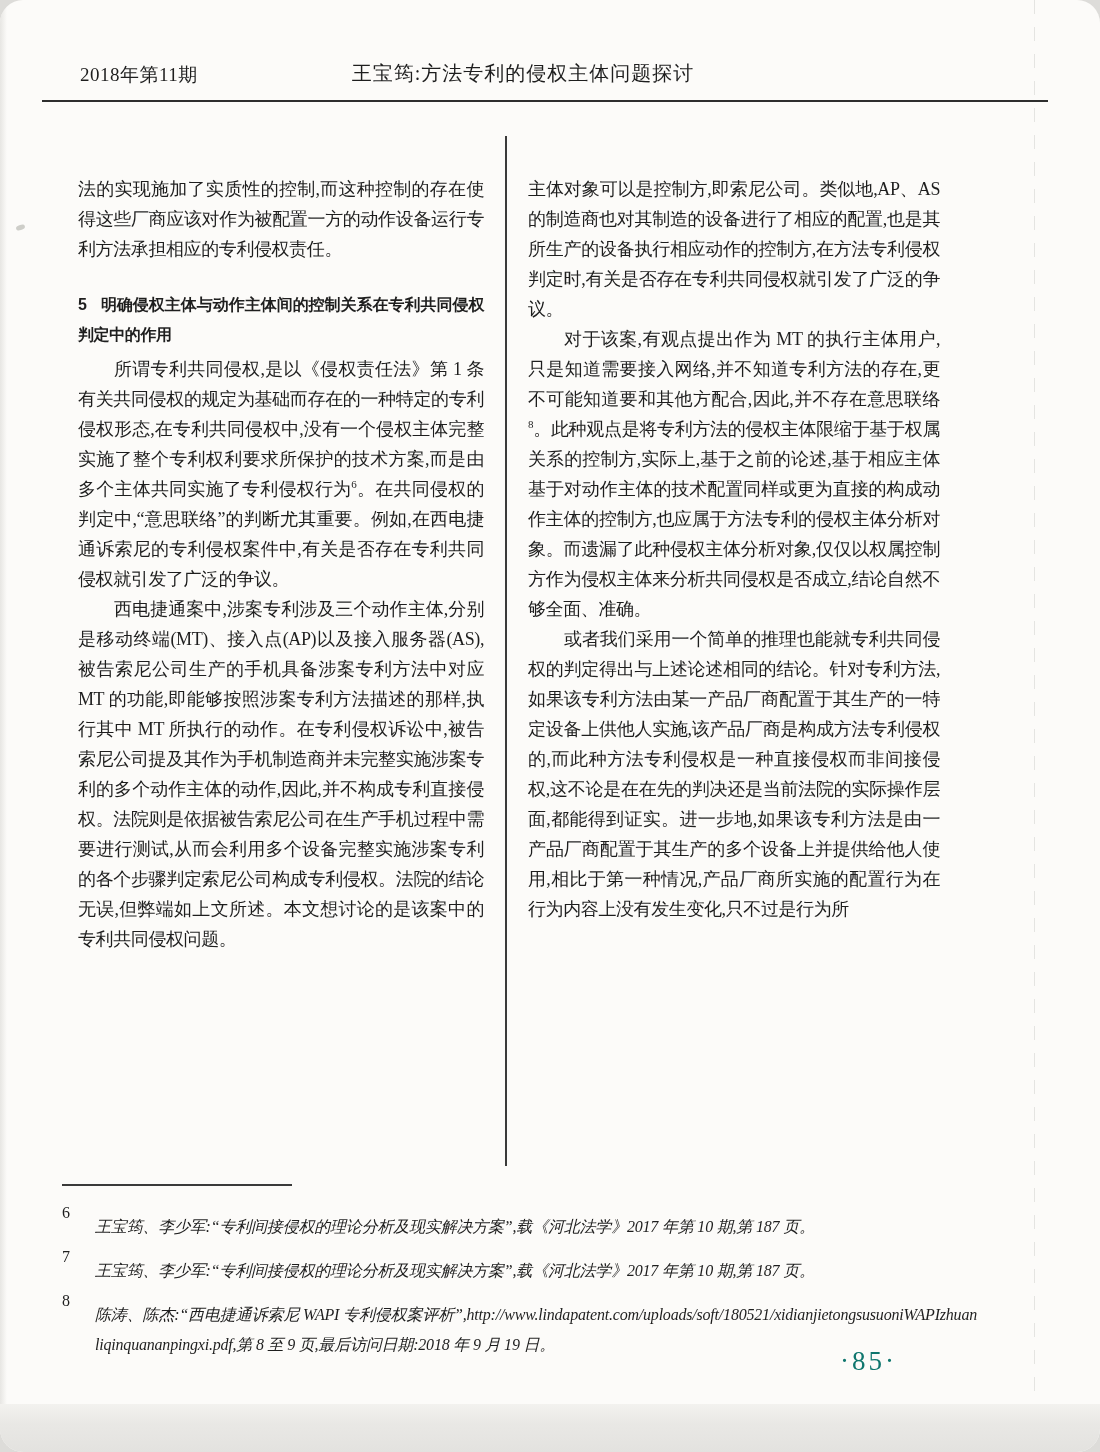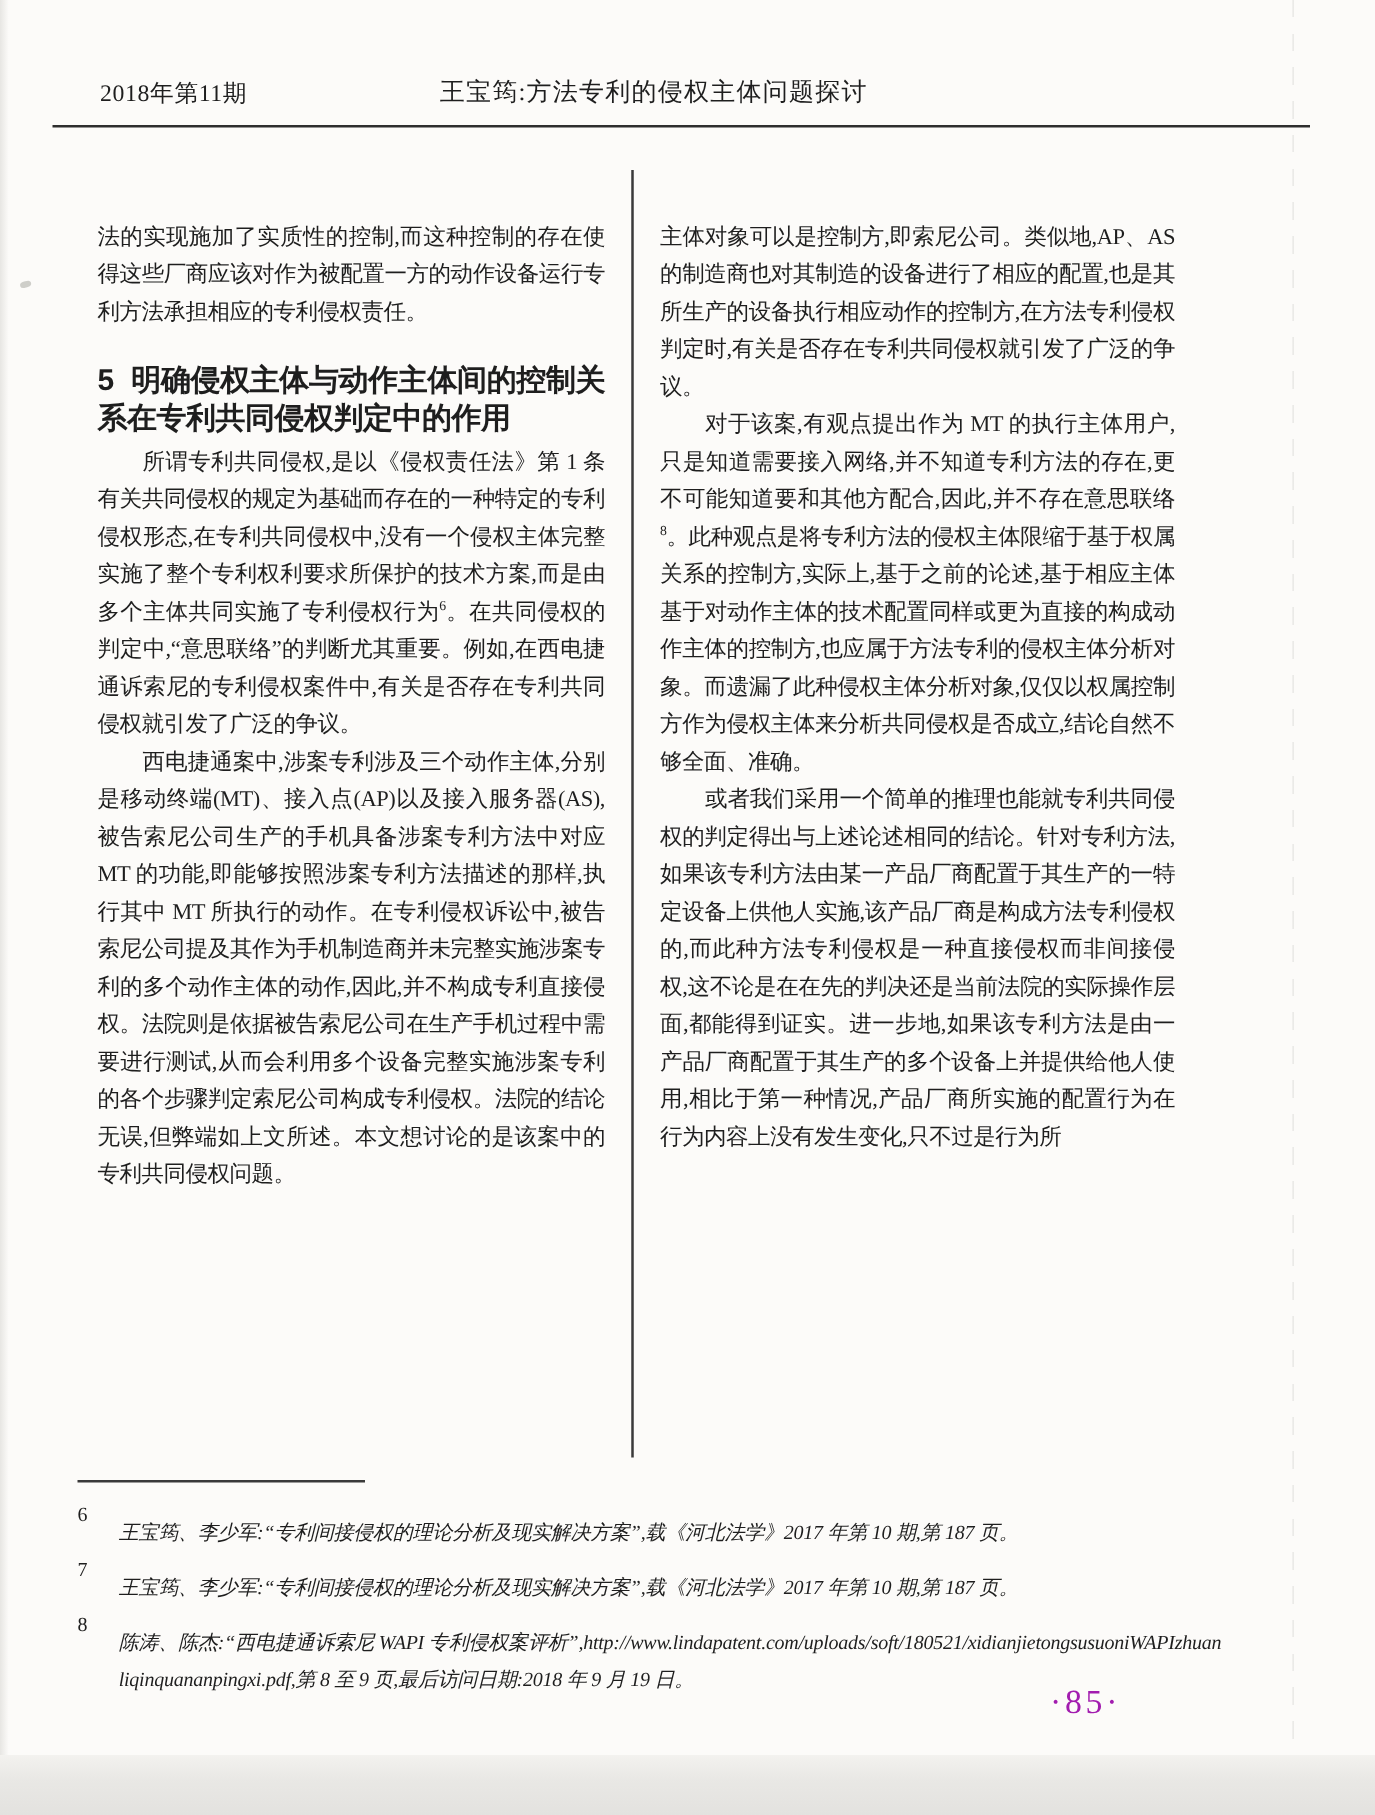--- a/index.html
+++ b/index.html
@@ -1,46 +1,46 @@
 <!DOCTYPE html>
 <html><head>
 <meta charset="utf-8">
 <style>
   html,body{margin:0;padding:0;background:#dddcd9;}
   .page{
     position:relative;width:1100px;height:1452px;margin:0 auto;
     background:#fcfbf9;overflow:hidden;
-    font-family:"Liberation Serif","DejaVu Serif",serif;color:#1e1e1e;
+    font-family:"Liberation Serif","DejaVu Serif",serif;color:#1e1e1e;border-radius:23px;
   }
   
   .hdr-issue{position:absolute;left:80px;top:62px;font-size:19px;letter-spacing:.5px;}
   .hdr-title{position:absolute;left:92px;top:60px;width:862px;text-align:center;font-size:20px;letter-spacing:1px;}
   .hdr-rule{position:absolute;left:42px;top:100px;width:1006px;height:2px;background:#2e2e2e;}
   
   .columns{position:absolute;left:78px;top:136px;width:862px;display:flex;}
   .col{width:406px;font-size:18px;line-height:30px;text-align:justify;letter-spacing:-0.4px;margin-top:38px;}
   .col.right{width:412px;}
   .gap{width:44px;display:flex;justify-content:center;}
   .divider{width:2px;height:1030px;background:#3a3a3a;}
   .col p{margin:0;text-indent:2em;}
   .col p.noindent{text-indent:0;}
   .heading{
     font-family:"Liberation Sans","DejaVu Sans",sans-serif;font-weight:700;
-    font-size:24px;line-height:30px;margin:26px 0 4px 0;text-align:justify;letter-spacing:-0.4px;
+    font-size:16px;line-height:30px;margin:26px 0 4px 0;text-align:justify;letter-spacing:-0.4px;
   }
   .heading .hnum{margin-right:14px;}
   sup.fnref{font-size:11px;line-height:0;vertical-align:super;}
   
   .footnotes{position:absolute;left:62px;top:1184px;width:915px;}
   .fn-rule{width:230px;height:2px;background:#3a3a3a;margin-bottom:12px;}
   .fn{display:flex;font-size:16px;line-height:30px;}
   .fn-num{width:33px;flex:0 0 33px;}
   .fn-text{flex:1;font-style:italic;text-align:justify;word-break:break-all;letter-spacing:-0.2px;margin-top:14px;}
   
-  .pageno{position:absolute;left:840px;top:1346px;font-size:27px;letter-spacing:3px;color:#a21caf;}
+  .pageno{position:absolute;left:840px;top:1346px;font-size:27px;letter-spacing:3px;color:#0f766e;}
   
   .scan-left{position:absolute;left:0;top:0;width:7px;height:100%;
     background:linear-gradient(to right,#e7e6e3,rgba(255,255,255,0));}
   .scan-bottom{position:absolute;left:0;top:1404px;width:100%;height:48px;
     background:linear-gradient(to bottom,#f3f2ef 0%,#e9e8e5 40%,#e3e2df 100%);}
   .crease{position:absolute;left:1034px;top:0;width:1px;height:100%;
     background:repeating-linear-gradient(to bottom,rgba(185,185,182,.35) 0 14px,rgba(255,255,255,0) 14px 27px);}
   .pencil-mark{position:absolute;left:16px;top:225px;width:9px;height:5px;background:#c6c5c1;
     border-radius:45%;transform:rotate(-18deg);opacity:.85;}
 </style>

